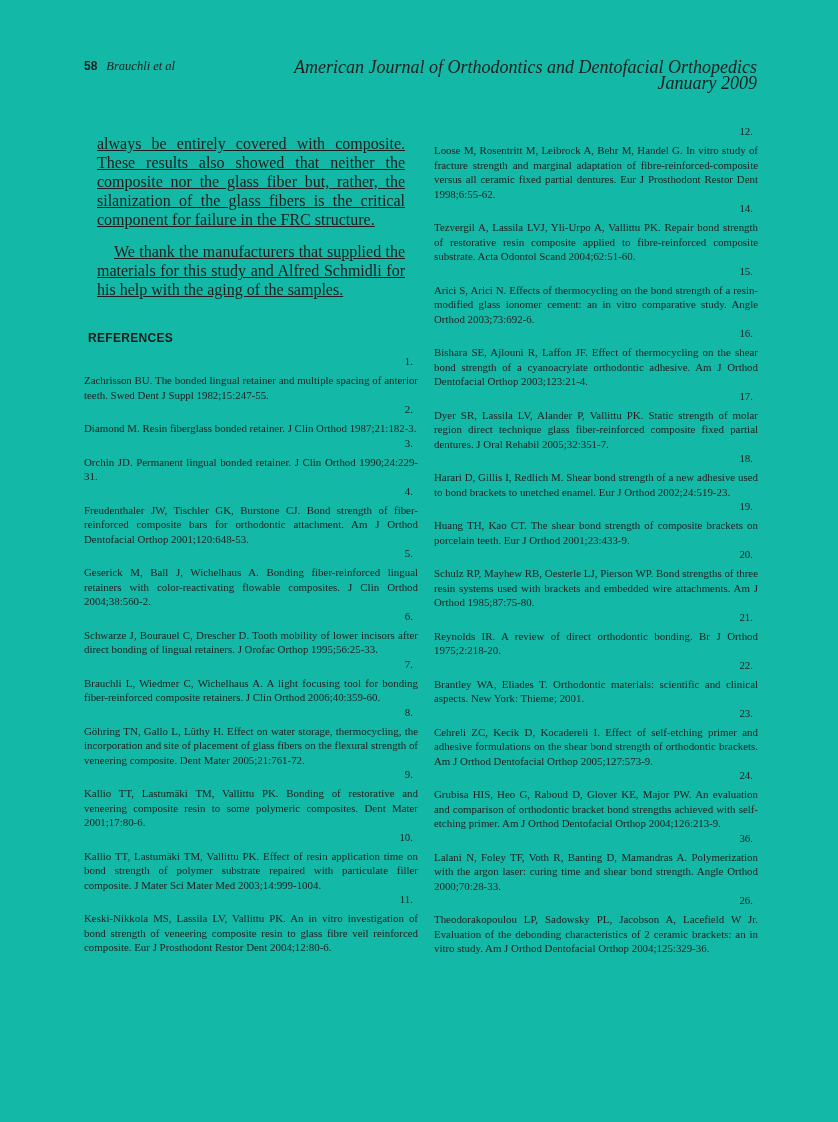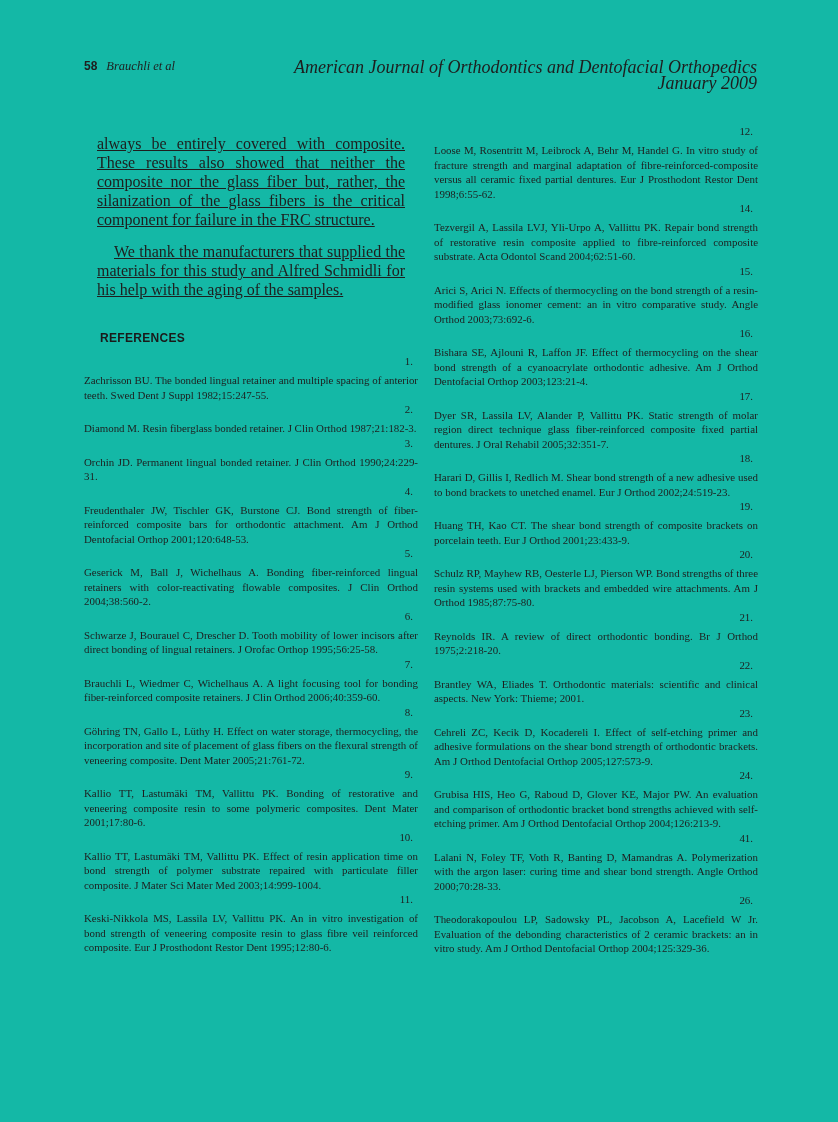--- a/index.html
+++ b/index.html
@@ -59,21 +59,21 @@
     font-size: 16px;
     line-height: 19px;
     text-align: justify;
     text-decoration: underline;
   }
   .body-par.indent {
     text-indent: 17px;
     margin-top: 6px;
   }
   .refs-heading {
-    margin: 32px 0 0 16px;
+    margin: 32px 0 0 4px;
     font-family: "Liberation Sans", sans-serif;
     font-weight: bold;
     font-size: 12px;
     letter-spacing: 0.3px;
     color: #1a1a1a;
   }
   .ref-list {
     margin-top: 9px;
     font-size: 10.9px;
     line-height: 14.5px;
@@ -124,41 +124,41 @@
         <div class="ref-item">
           <span class="ref-num">4.</span>
           <span class="ref-text">Freudenthaler JW, Tischler GK, Burstone CJ. Bond strength of fiber-reinforced composite bars for orthodontic attachment. Am J Orthod Dentofacial Orthop 2001;120:648-53.</span>
         </div>
         <div class="ref-item">
           <span class="ref-num">5.</span>
           <span class="ref-text">Geserick M, Ball J, Wichelhaus A. Bonding fiber-reinforced lingual retainers with color-reactivating flowable composites. J Clin Orthod 2004;38:560-2.</span>
         </div>
         <div class="ref-item">
           <span class="ref-num">6.</span>
-          <span class="ref-text">Schwarze J, Bourauel C, Drescher D. Tooth mobility of lower incisors after direct bonding of lingual retainers. J Orofac Orthop 1995;56:25-58.</span>
+          <span class="ref-text">Schwarze J, Bourauel C, Drescher D. Tooth mobility of lower incisors after direct bonding of lingual retainers. J Orofac Orthop 1995;56:25-33.</span>
         </div>
         <div class="ref-item">
           <span class="ref-num">7.</span>
           <span class="ref-text">Brauchli L, Wiedmer C, Wichelhaus A. A light focusing tool for bonding fiber-reinforced composite retainers. J Clin Orthod 2006;40:359-60.</span>
         </div>
         <div class="ref-item">
           <span class="ref-num">8.</span>
           <span class="ref-text">Göhring TN, Gallo L, Lüthy H. Effect on water storage, thermocycling, the incorporation and site of placement of glass fibers on the flexural strength of veneering composite. Dent Mater 2005;21:761-72.</span>
         </div>
         <div class="ref-item">
           <span class="ref-num">9.</span>
           <span class="ref-text">Kallio TT, Lastumäki TM, Vallittu PK. Bonding of restorative and veneering composite resin to some polymeric composites. Dent Mater 2001;17:80-6.</span>
         </div>
         <div class="ref-item">
           <span class="ref-num">10.</span>
           <span class="ref-text">Kallio TT, Lastumäki TM, Vallittu PK. Effect of resin application time on bond strength of polymer substrate repaired with particulate filler composite. J Mater Sci Mater Med 2003;14:999-1004.</span>
         </div>
         <div class="ref-item">
           <span class="ref-num">11.</span>
-          <span class="ref-text">Keski-Nikkola MS, Lassila LV, Vallittu PK. An in vitro investigation of bond strength of veneering composite resin to glass fibre veil reinforced composite. Eur J Prosthodont Restor Dent 1995;12:80-6.</span>
+          <span class="ref-text">Keski-Nikkola MS, Lassila LV, Vallittu PK. An in vitro investigation of bond strength of veneering composite resin to glass fibre veil reinforced composite. Eur J Prosthodont Restor Dent 2004;12:80-6.</span>
         </div>
       </div>
   </div>
 
   <div class="col-right">
     <div class="ref-list top">
         <div class="ref-item">
           <span class="ref-num">12.</span>
           <span class="ref-text">Loose M, Rosentritt M, Leibrock A, Behr M, Handel G. In vitro study of fracture strength and marginal adaptation of fibre-reinforced-composite versus all ceramic fixed partial dentures. Eur J Prosthodont Restor Dent 1998;6:55-62.</span>
         </div>
@@ -200,21 +200,21 @@
         </div>
         <div class="ref-item">
           <span class="ref-num">23.</span>
           <span class="ref-text">Cehreli ZC, Kecik D, Kocadereli I. Effect of self-etching primer and adhesive formulations on the shear bond strength of orthodontic brackets. Am J Orthod Dentofacial Orthop 2005;127:573-9.</span>
         </div>
         <div class="ref-item">
           <span class="ref-num">24.</span>
           <span class="ref-text">Grubisa HIS, Heo G, Raboud D, Glover KE, Major PW. An evaluation and comparison of orthodontic bracket bond strengths achieved with self-etching primer. Am J Orthod Dentofacial Orthop 2004;126:213-9.</span>
         </div>
         <div class="ref-item">
-          <span class="ref-num">41.</span>
+          <span class="ref-num">36.</span>
           <span class="ref-text">Lalani N, Foley TF, Voth R, Banting D, Mamandras A. Polymerization with the argon laser: curing time and shear bond strength. Angle Orthod 2000;70:28-33.</span>
         </div>
         <div class="ref-item">
           <span class="ref-num">26.</span>
           <span class="ref-text">Theodorakopoulou LP, Sadowsky PL, Jacobson A, Lacefield W Jr. Evaluation of the debonding characteristics of 2 ceramic brackets: an in vitro study. Am J Orthod Dentofacial Orthop 2004;125:329-36.</span>
         </div>
       </div>
   </div>
 
 </div>

